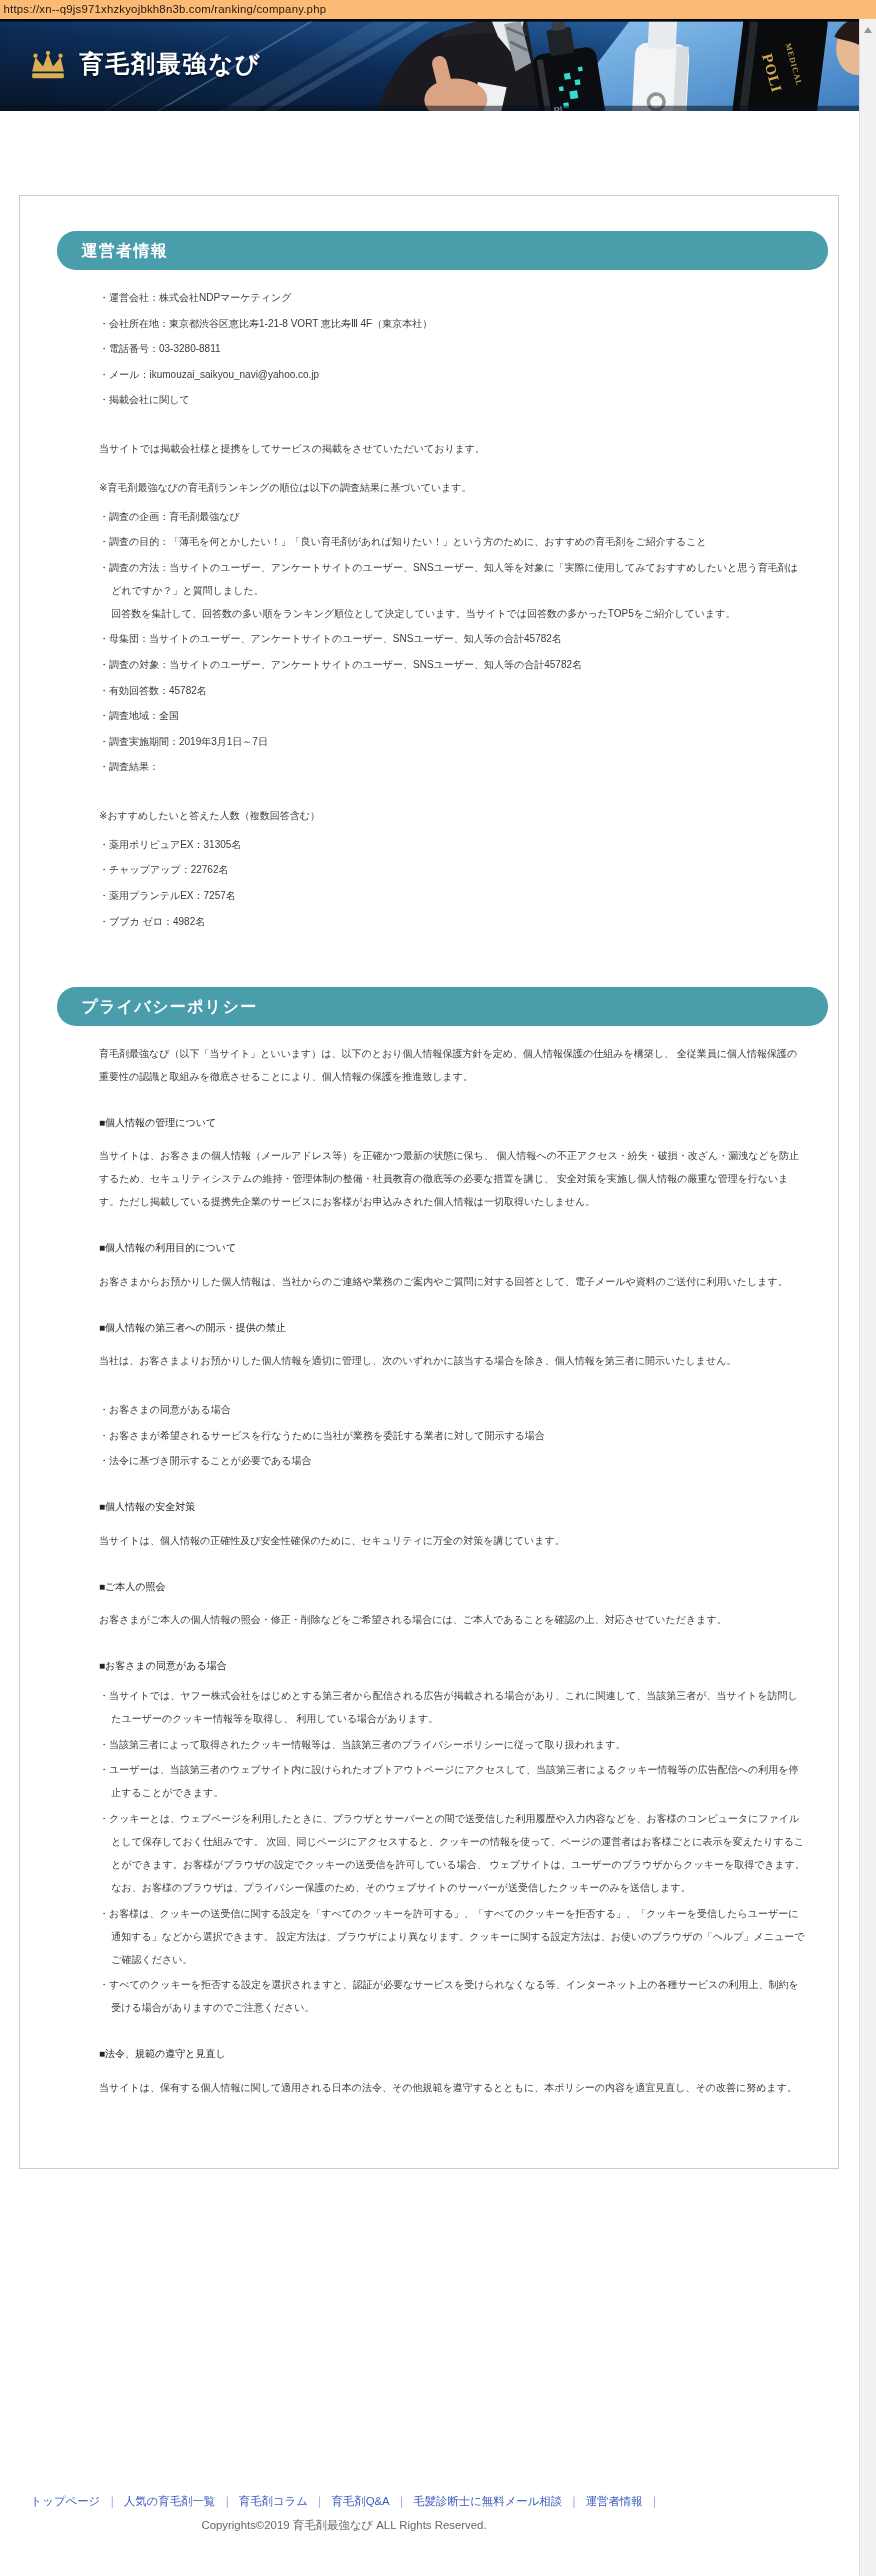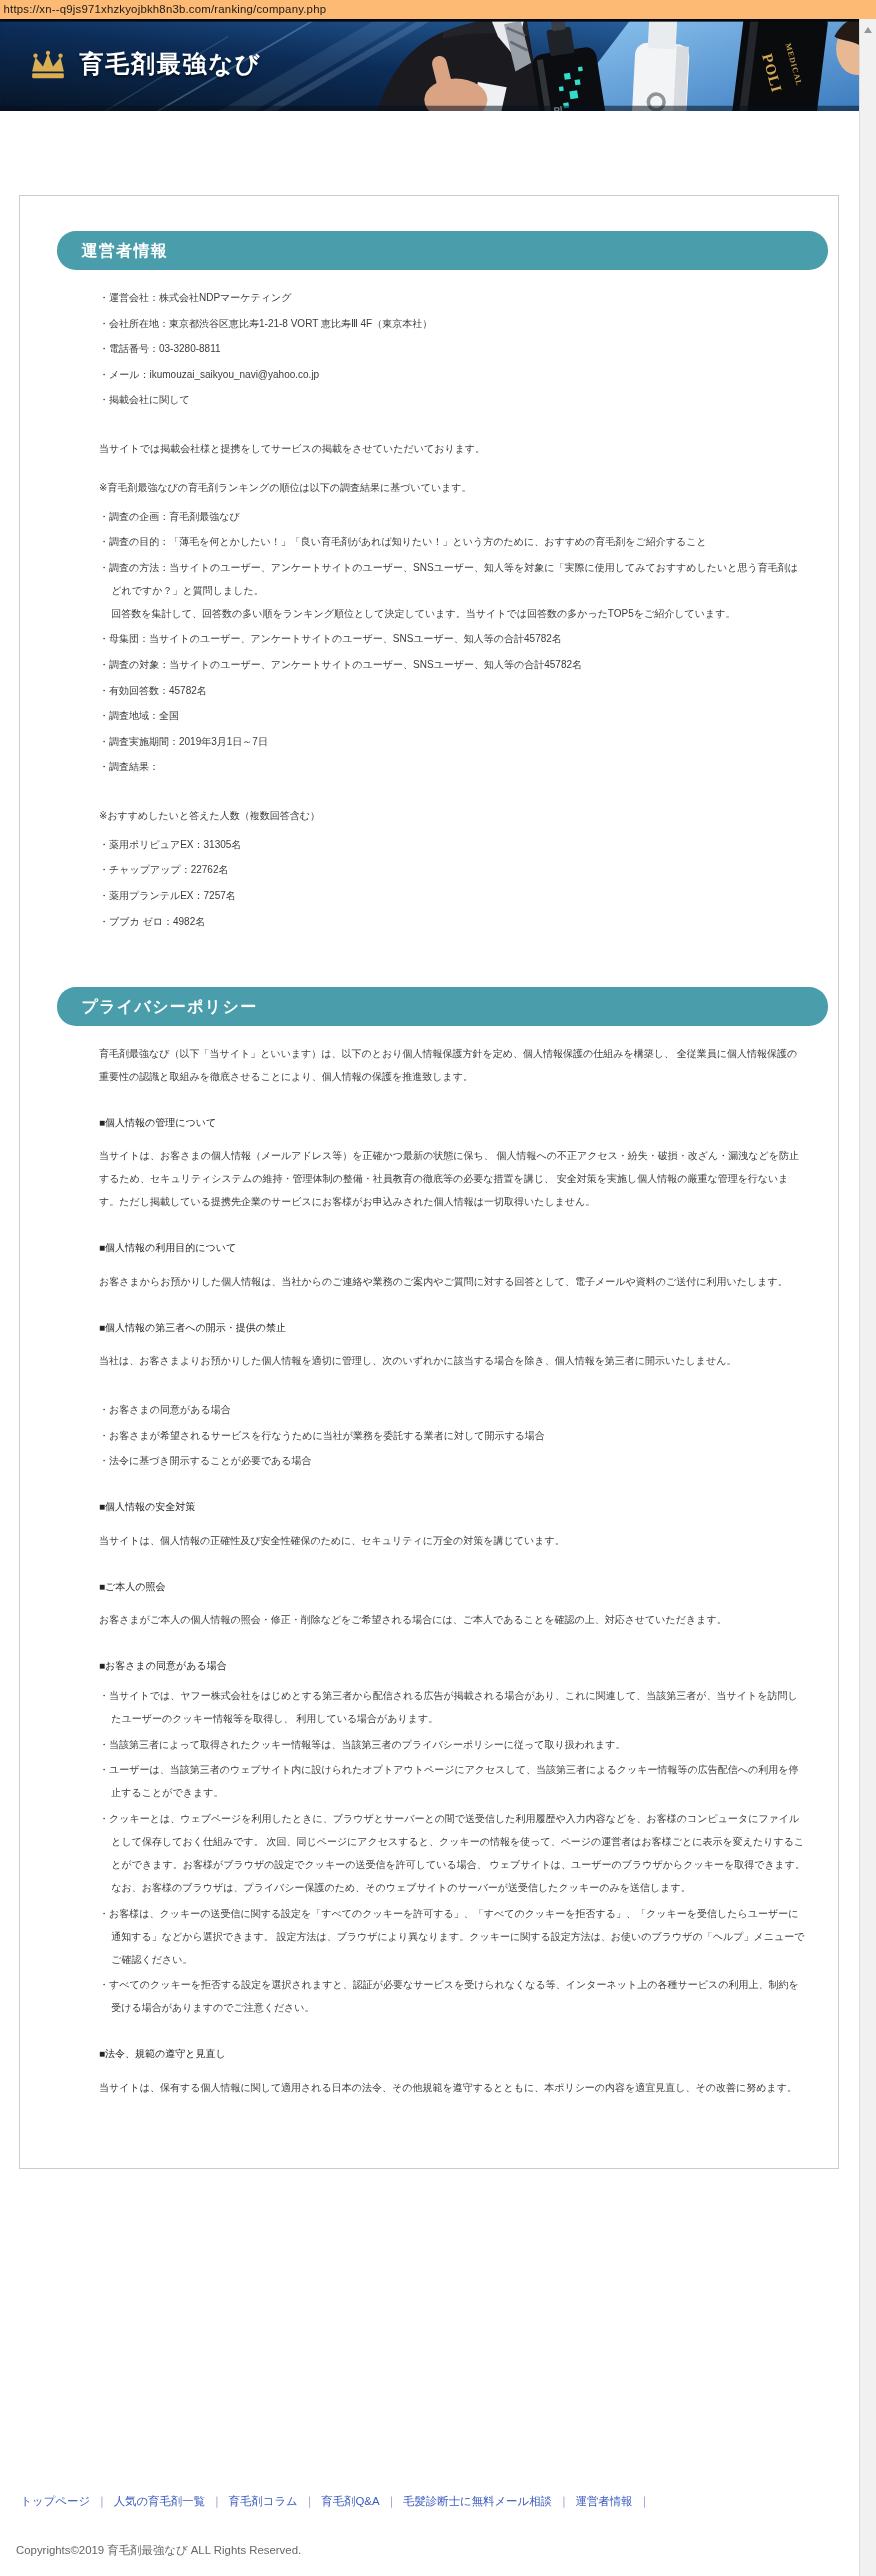--- a/index.html
+++ b/index.html
@@ -29,24 +29,24 @@
     background:#4a9dab;color:#fff;font-size:16px;font-weight:bold;
     padding-left:24.5px;letter-spacing:1.3px;
   }
   .section-body{margin:16px 32px 0 79px;font-size:10px;line-height:23px;color:#3a3a3a}
   .b-li{padding-left:12.3px;text-indent:-12.3px;margin:2.6px 0;white-space:pre-line}
   .b-note{margin:3.5px 0 5.3px}
   .b-p{margin:10.5px 0 16px;white-space:pre-line}
   .b-h{margin:23px 0 7px;color:#242424}
   .gap{margin-top:26px}
   
-  .footer{position:absolute;top:2494px;left:16px;width:688px;text-align:left;font-size:11.4px}
+  .footer{position:absolute;top:2494px;left:0;width:688px;text-align:center;font-size:11.4px}
   .flink{color:#3b5bbd;text-decoration:none;margin:0 4.4px}
   .fsep{color:#7c8ccc;margin:0 1.8px}
-  .copyright{margin-top:34px;color:#666}
+  .copyright{margin-top:9px;color:#666}
 </style>
 </head>
 <body>
 
 <div class="urlbar">
   <span class="urltext">https://xn--q9js971xhzkyojbkh8n3b.com/ranking/company.php</span>
 </div>
 
 <div class="banner">
   <svg viewBox="0 0 981 105" width="860" height="92">

